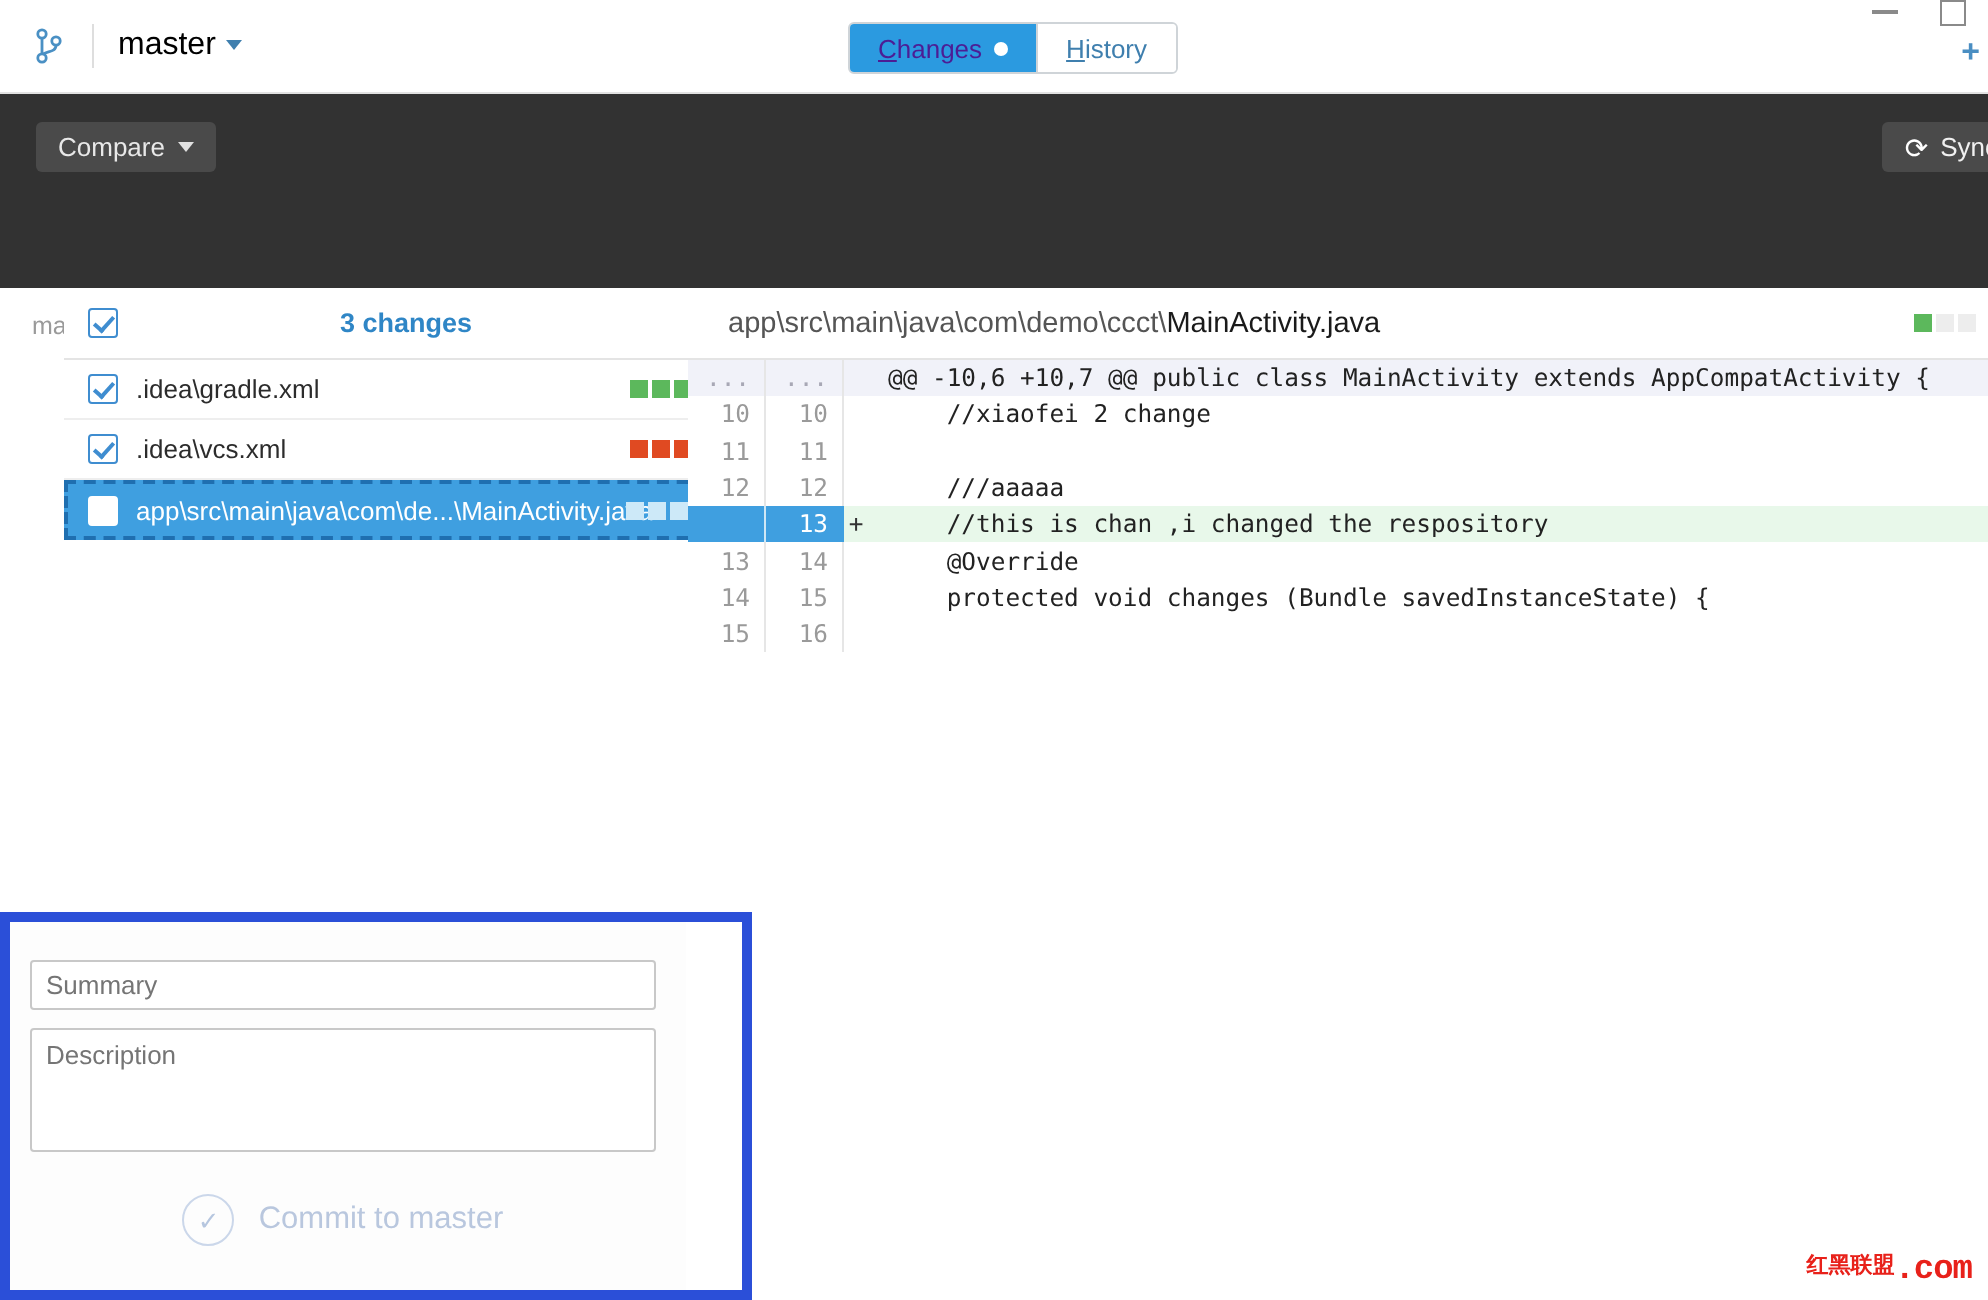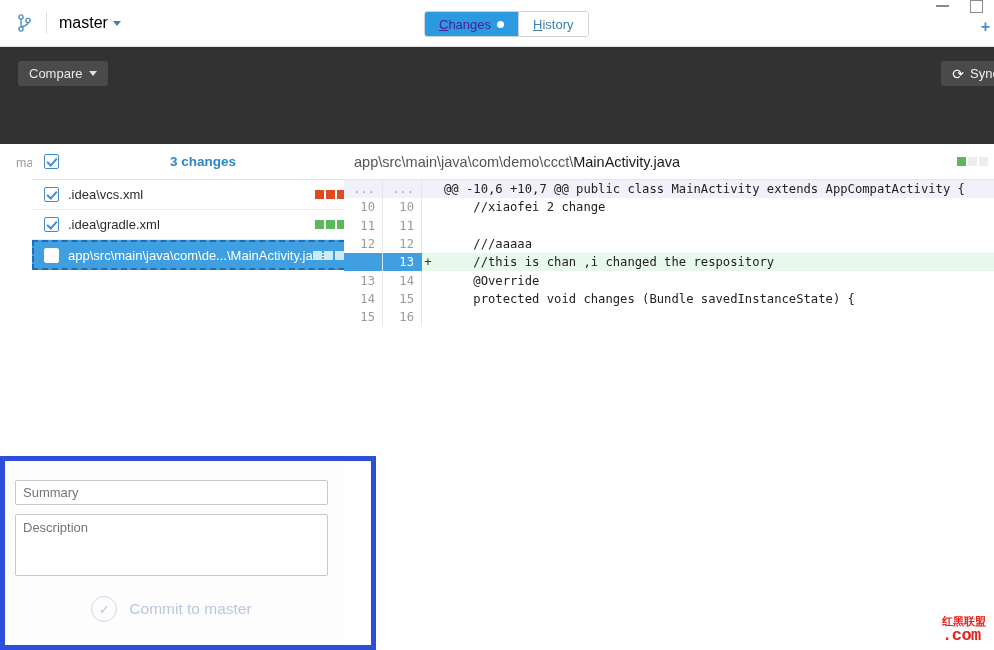--- a/index.html
+++ b/index.html
@@ -178,21 +178,21 @@
   
   .diffpane {
     position: absolute; left: 344px; top: 144px; width: 650px; height: 506px;
     background: #ffffff;
   }
   .diff-head {
     height: 36px; display: flex; align-items: center;
     border-bottom: 1px solid #e4e4e4; position: relative;
   }
   .diff-path {
-    margin-left: 10px; font-size: 14.5px; color: #3a3a3a;
+    margin-left: 20px; font-size: 14.5px; color: #3a3a3a;
   }
   .diff-path .dim { color: #555; }
   .diff-path .fn { color: #1a1a1a; }
   .diff-sq {
     position: absolute; right: 6px; display: flex; gap: 2px;
   }
 
   .diff-body { font-family: "DejaVu Sans Mono", monospace; font-size: 12.2px; }
   .dl { display: flex; height: 18.3px; align-items: center; }
   .gut {
@@ -213,21 +213,21 @@
 
   
   .watermark {
     position: absolute; right: 8px; bottom: 6px;
     display: flex; align-items: flex-end; gap: 2px; user-select: none;
   }
   .wm-main {
     font-family: "DejaVu Sans", sans-serif; font-size: 38px; font-weight: bold;
     color: #e8211a; letter-spacing: -2px; line-height: .85;
   }
-  .wm-side { display: flex; flex-direction: column; align-items: flex-start; }
+  .wm-side { display: flex; flex-direction: row; align-items: flex-start; }
   .wm-cn { font-size: 11px; color: #e8211a; font-weight: bold; line-height: 1.1; }
   .wm-com {
     font-family: Liberation Mono, monospace; font-size: 17px; font-weight: bold;
     color: #e8211a; line-height: 1; letter-spacing: -.5px;
   }
 </style>
 </head>
 <body>
 
 <div id="app">
@@ -303,38 +303,38 @@
   </div>
 
   <div class="leftpanel">
     <div class="changes-head">
       <div class="cb"></div>
       <div class="changes-title">3 changes</div>
     </div>
     <div id="file-list">
         <div class="file-row">
           <div class="cb"></div>
+          <div class="file-name">.idea\gradle.xml</div>
+          <div class="sq-group">
+            <div class="sq" style="background: rgb(92, 184, 92);"></div>
+            <div class="sq" style="background: rgb(92, 184, 92);"></div>
+            <div class="sq" style="background: rgb(92, 184, 92);"></div>
+            <div class="sq" style="background: rgb(92, 184, 92);"></div>
+            <div class="sq" style="background: rgb(92, 184, 92);"></div>
+          </div>
+        </div>
+        <div class="file-row">
+          <div class="cb"></div>
           <div class="file-name">.idea\vcs.xml</div>
           <div class="sq-group">
             <div class="sq" style="background: rgb(224, 74, 34);"></div>
             <div class="sq" style="background: rgb(224, 74, 34);"></div>
             <div class="sq" style="background: rgb(224, 74, 34);"></div>
             <div class="sq" style="background: rgb(224, 74, 34);"></div>
             <div class="sq" style="background: rgb(237, 237, 237);"></div>
-          </div>
-        </div>
-        <div class="file-row">
-          <div class="cb"></div>
-          <div class="file-name">.idea\gradle.xml</div>
-          <div class="sq-group">
-            <div class="sq" style="background: rgb(92, 184, 92);"></div>
-            <div class="sq" style="background: rgb(92, 184, 92);"></div>
-            <div class="sq" style="background: rgb(92, 184, 92);"></div>
-            <div class="sq" style="background: rgb(92, 184, 92);"></div>
-            <div class="sq" style="background: rgb(92, 184, 92);"></div>
           </div>
         </div>
         <div class="file-row selected">
           <div class="cb sel"></div>
           <div class="file-name">app\src\main\java\com\de...\MainActivity.java</div>
           <div class="sq-group">
             <div class="sq" style="background: rgb(205, 233, 248);"></div>
             <div class="sq" style="background: rgb(205, 233, 248);"></div>
             <div class="sq" style="background: rgb(205, 233, 248);"></div>
             <div class="sq" style="background: rgb(205, 233, 248);"></div>

